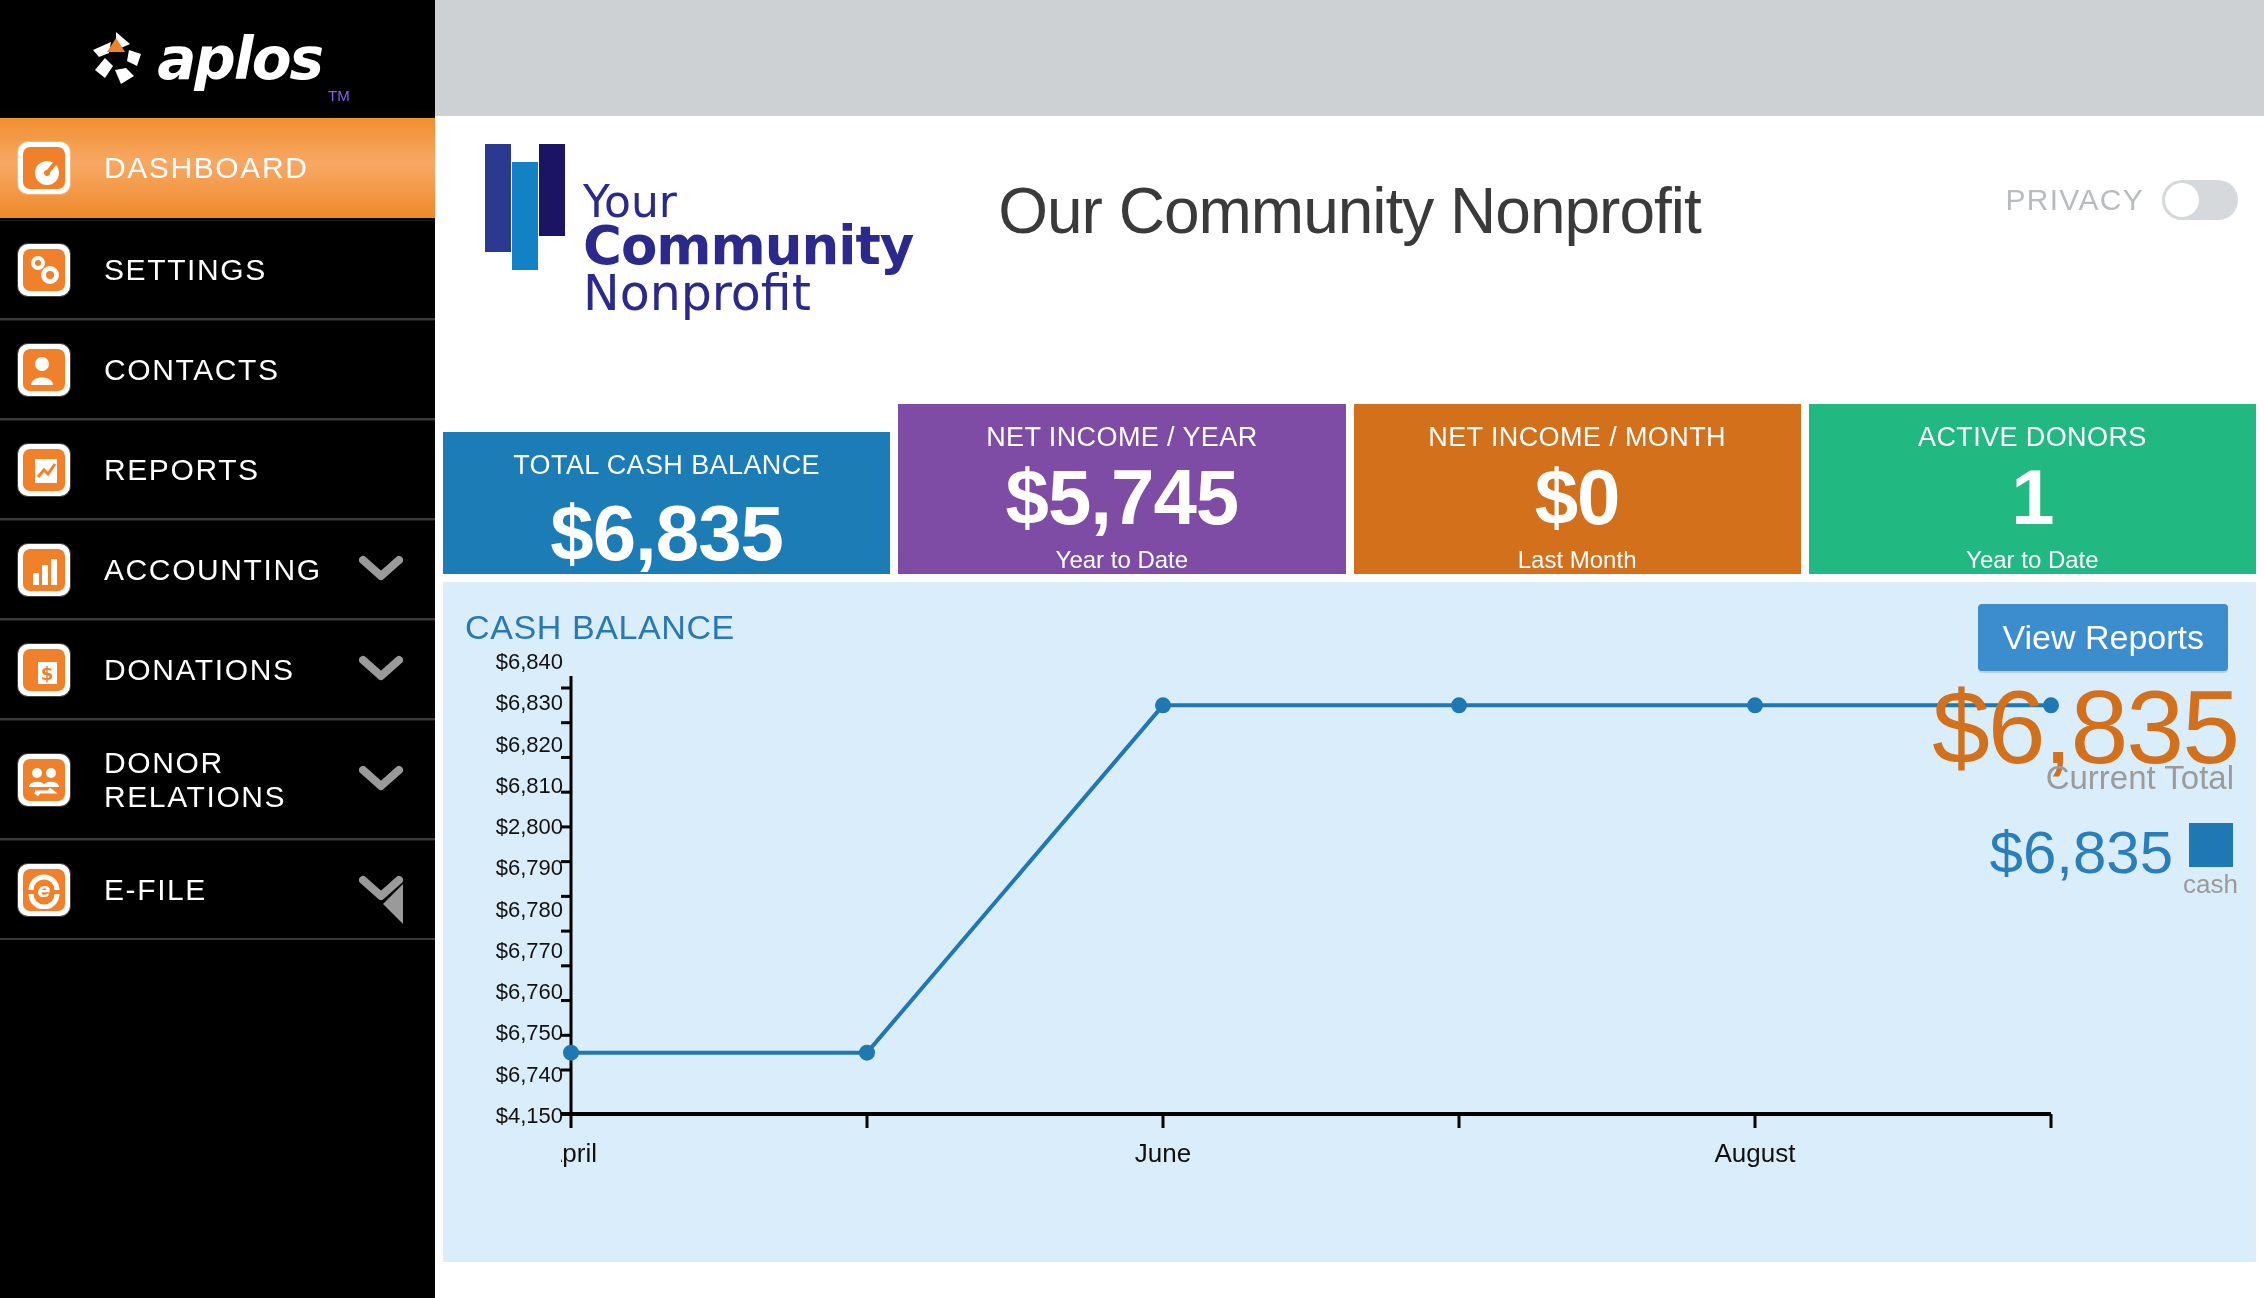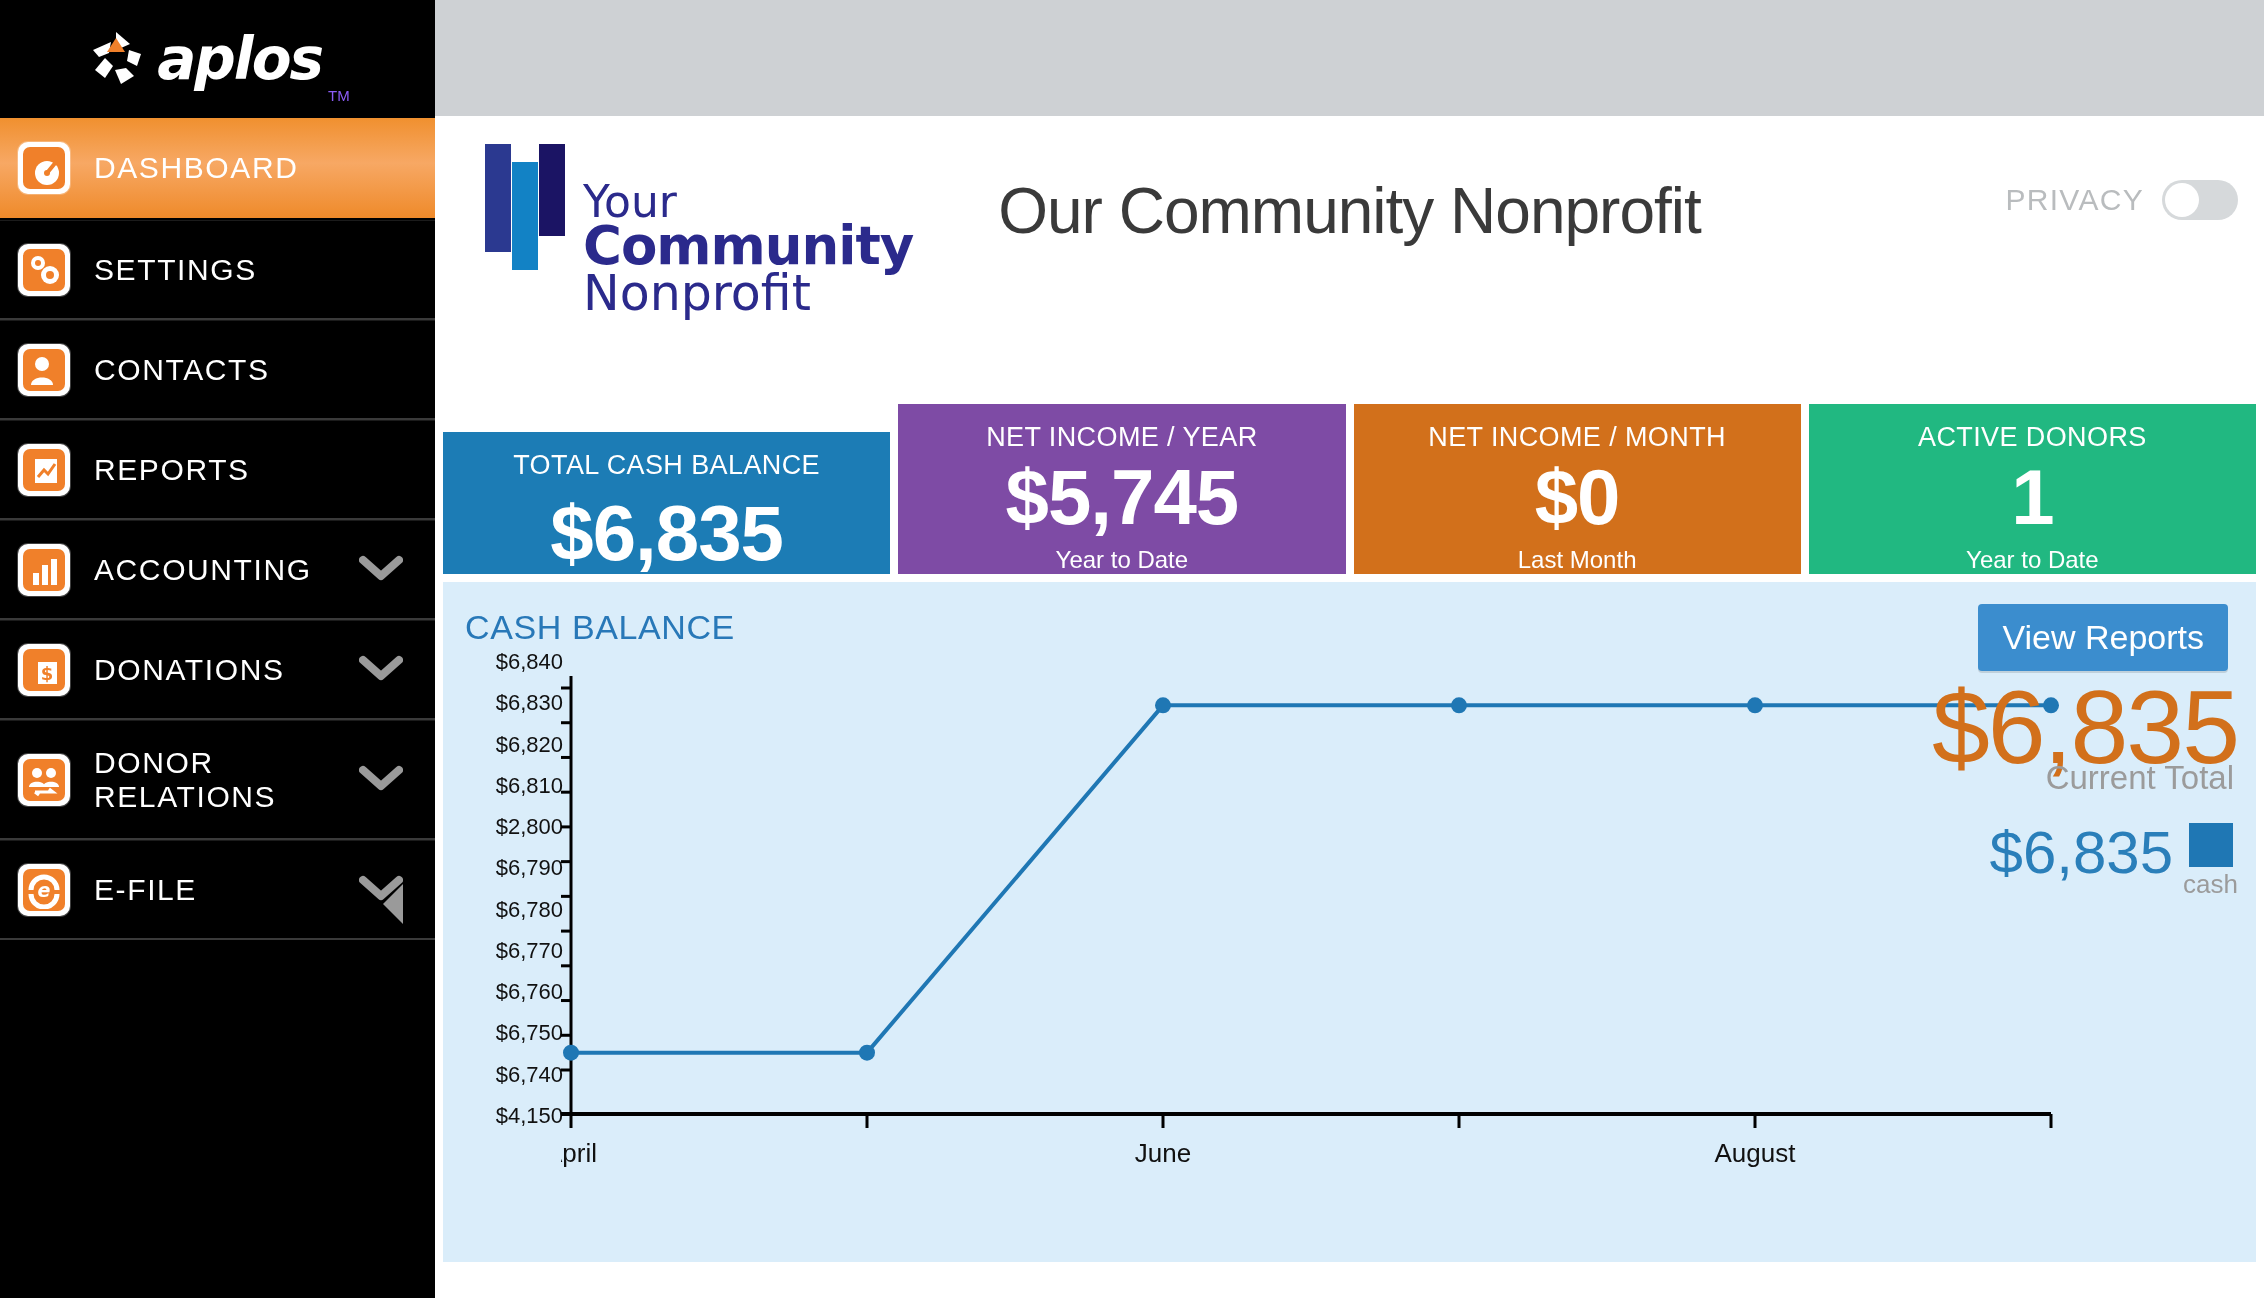--- a/index.html
+++ b/index.html
@@ -35,21 +35,21 @@
     background:linear-gradient(#f08a33,#ef8e3d);
   }
 
   
   .sidebar {
     position:absolute; left:0; top:118px; width:435px; height:1180px;
     background:#000000;
   }
   .nav-item {
     position:relative; display:flex; align-items:center;
-    height:100px; padding-left:18px; gap:24px;
+    height:100px; padding-left:18px; gap:34px;
     border-bottom:2px solid #3a3a3a; border-top:1px solid #1b1b1b;
     color:#ffffff; cursor:pointer;
   }
   .nav-item.active {
     background:linear-gradient(180deg,#f0902f 0%,#f7a864 45%,#ef8a2a 100%);
     border-bottom:2px solid #000;
     border-top:none;
     height:102px;
   }
   .nav-item.tall { height:120px; }

